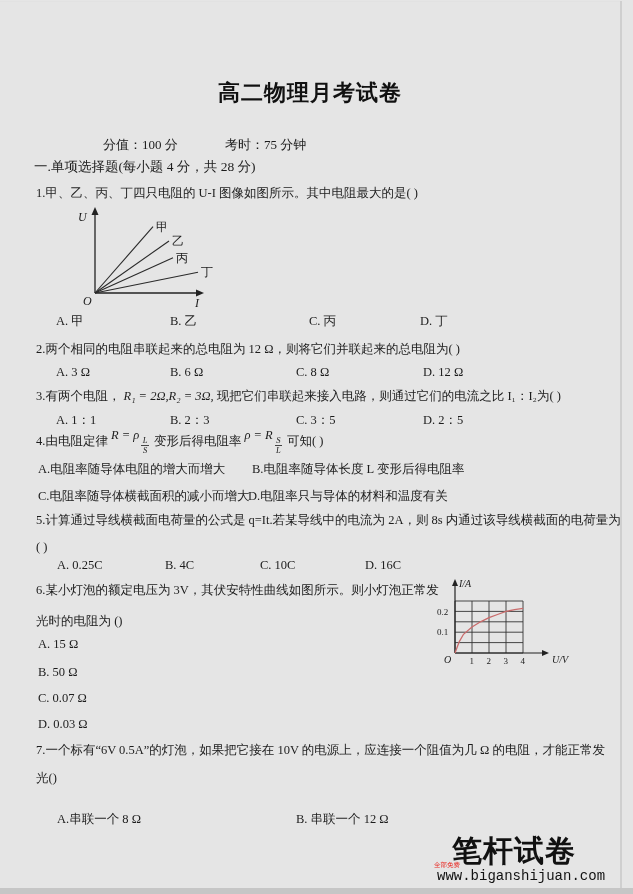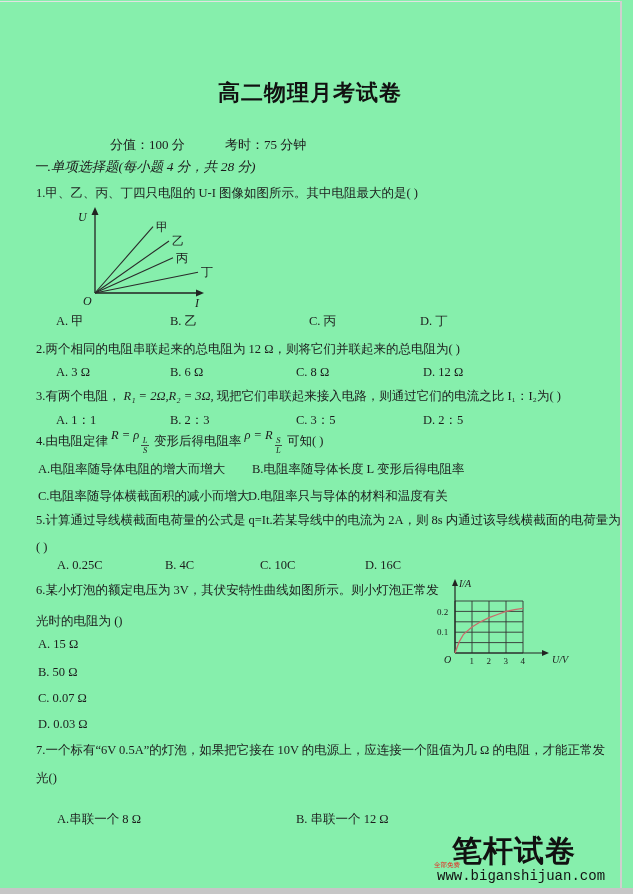--- a/index.html
+++ b/index.html
@@ -1,25 +1,25 @@
 <!DOCTYPE html>
 <html><head>
 <meta charset="utf-8">
 <style>
   html,body{margin:0;padding:0;background:#ffffff;}
-  #stage{position:relative;width:633px;height:894px;background:#86efac;overflow:hidden;
+  #stage{position:relative;width:633px;height:894px;background:#e5e5e5;overflow:hidden;
          font-family:"Liberation Serif","DejaVu Serif",serif;color:#1c1c1c;}
   .abs{position:absolute;white-space:nowrap;}
   .qtext{font-size:12.5px;color:#1c1c1c;}
   .optrow{position:absolute;height:18px;width:546px;}
   .optrow span{position:absolute;font-size:12.5px;color:#1c1c1c;white-space:nowrap;}
   #title{left:0;top:78px;width:620px;text-align:center;font-size:22px;font-weight:bold;
          font-family:"Liberation Sans","DejaVu Sans",sans-serif;letter-spacing:1px;color:#111;}
   .meta{font-size:13px;color:#1c1c1c;}
-  #section-heading{left:34px;top:158px;font-size:13.5px;color:#1c1c1c;font-style:italic;}
+  #section-heading{left:34px;top:158px;font-size:13.5px;color:#1c1c1c;}
   .formula{font-style:italic;font-family:"Liberation Serif","DejaVu Serif",serif;}
   .frac{display:inline-flex;flex-direction:column;align-items:center;vertical-align:-4px;
         font-size:8.5px;line-height:1.05;font-style:italic;margin:0 2px;}
   .frac .num{border-bottom:1px solid #444;padding:0 1.5px;}
   .q4line{display:flex;align-items:center;gap:3px;}
   svg text{font-family:"Liberation Serif","DejaVu Serif",serif;fill:#1c1c1c;}
   .axlbl{font-size:12px;font-style:italic;}
   .gl{font-size:12px;}
   .tick{font-size:9px;}
   .borderline{position:absolute;background:#cfcfcf;}
@@ -32,21 +32,21 @@
 </head>
 <body>
 
 <div id="stage">
 
   <div class="borderline" style="left:0;top:1px;width:621px;height:1px;background:#e2e2e2;"></div>
   <div class="borderline" style="left:620px;top:1px;width:2px;height:887px;"></div>
   <div class="borderline" style="left:0;top:888px;width:633px;height:6px;background:#c6c6c6;"></div>
 
   <div id="title" class="abs">高二物理月考试卷</div>
-  <div class="abs meta" style="left:110px;top:136px;text-align:center;">分值：100 分</div>
+  <div class="abs meta" style="left:103px;top:136px;text-align:center;">分值：100 分</div>
   <div class="abs meta" style="left:225px;top:136px;">考时：75 分钟</div>
   <div class="abs" id="section-heading">一.单项选择题(每小题 4 分，共 28 分)</div>
 
   <div class="abs qtext" style="left:36px;top:185px;">1.甲、乙、丙、丁四只电阻的 U-I 图像如图所示。其中电阻最大的是(    )</div>
 
   <svg class="abs" style="left:50px;top:203px;" width="190" height="108" viewBox="0 0 190 108">
     <defs></defs>
 
     <line x1="45" y1="90" x2="45" y2="8" stroke="#222" stroke-width="1.3"></line>
     <polygon points="45,4 41.5,12 48.5,12" fill="#222"></polygon>

